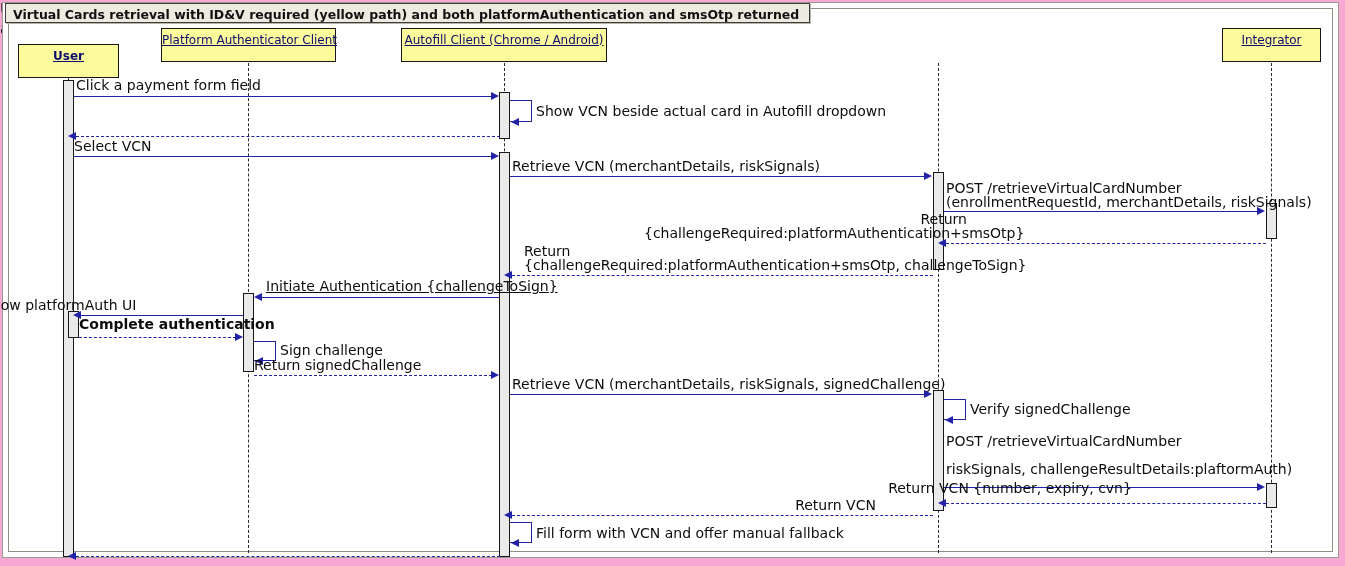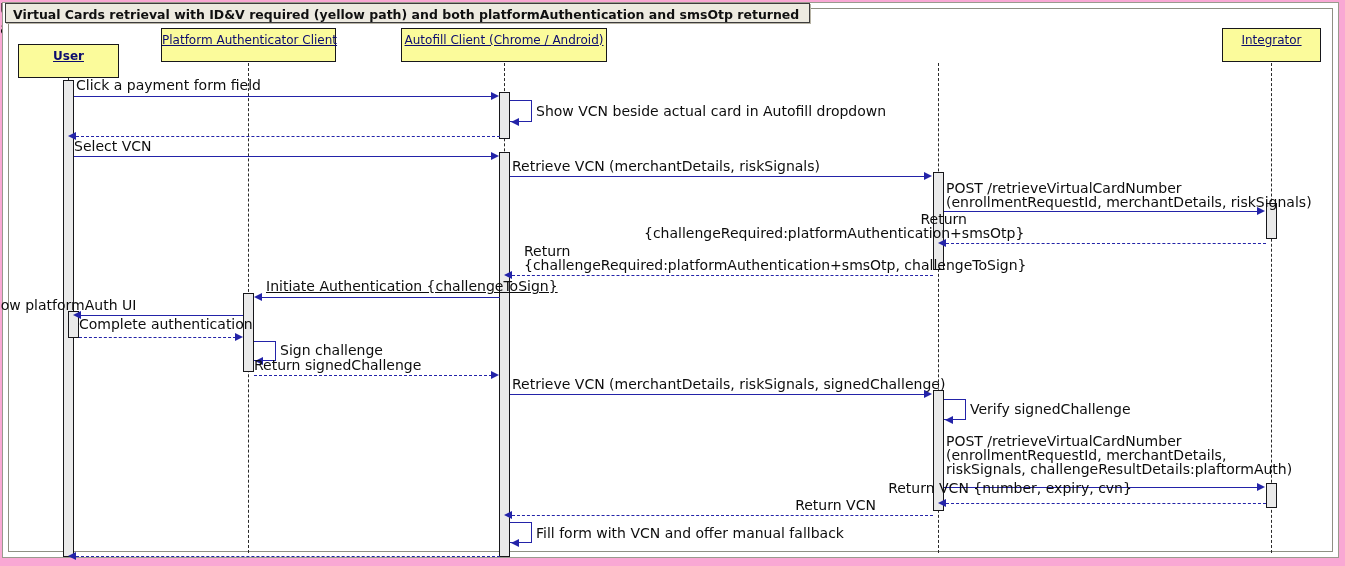--- a/index.html
+++ b/index.html
@@ -254,21 +254,21 @@
   <div class="label" style="left:266px; top:279px;text-decoration:underline;">Initiate Authentication {challengeToSign}</div>
   <div class="arrow" style="left:262px; top:297px; width:238px;"></div>
   <div class="head left" style="left:254px; top:293px;"></div>
 
   
   <div class="label right" style="left: -17px; top: 298px;">Show platformAuth UI</div>
   <div class="arrow" style="left:81px; top:315px; width:162px;"></div>
   <div class="head left" style="left:73px; top:311px;"></div>
 
    Platform : Complete authentication --&gt;
-  <div class="label" style="left:79px; top:317px;">Complete authentication</div>
+  <div class="label" style="left:79px; top:317px;font-weight:bold;">Complete authentication</div>
   <div class="arrow dashed" style="left:79px; top:337px; width:157px;"></div>
   <div class="head right" style="left:235px; top:333px;"></div>
 
   
   <div class="selfmsg" style="left:254px; top:341px; height:20px;"></div>
   <div class="selfhead" style="left:255px; top:357px;"></div>
   <div class="label" style="left:280px; top:343px;">Sign challenge</div>
 
    Autofill : Return signedChallenge --&gt;
   <div class="label" style="left:254px; top:358px;">Return signedChallenge</div>
@@ -280,21 +280,20 @@
   <div class="arrow" style="left:510px; top:394px; width:415px;"></div>
   <div class="head right" style="left:924px; top:390px;"></div>
 
   
   <div class="selfmsg" style="left:944px; top:399px; height:21px;"></div>
   <div class="selfhead" style="left:945px; top:416px;"></div>
   <div class="label" style="left:970px; top:402px;">Verify signedChallenge</div>
 
   
   <div class="label" style="left:946px; top:434px;">POST /retrieveVirtualCardNumber</div>
-  <div class="label" style="left:946px; top:448px;">(enrollmentRequestId, merchantDetails,</div>
   <div class="label" style="left:946px; top:462px;">riskSignals, challengeResultDetails:plaftormAuth)</div>
   <div class="arrow" style="left:944px; top:487px; width:314px;"></div>
   <div class="head right" style="left:1257px; top:483px;"></div>
 
    Google Server : Return VCN {number, expiry, cvn} --&gt;
   <div class="label right" style="left: 888.125px; top: 481px;">Return VCN {number, expiry, cvn}</div>
   <div class="arrow dashed" style="left:946px; top:503px; width:320px;"></div>
   <div class="head left" style="left:938px; top:499px;"></div>
 
    Autofill : Return VCN --&gt;

